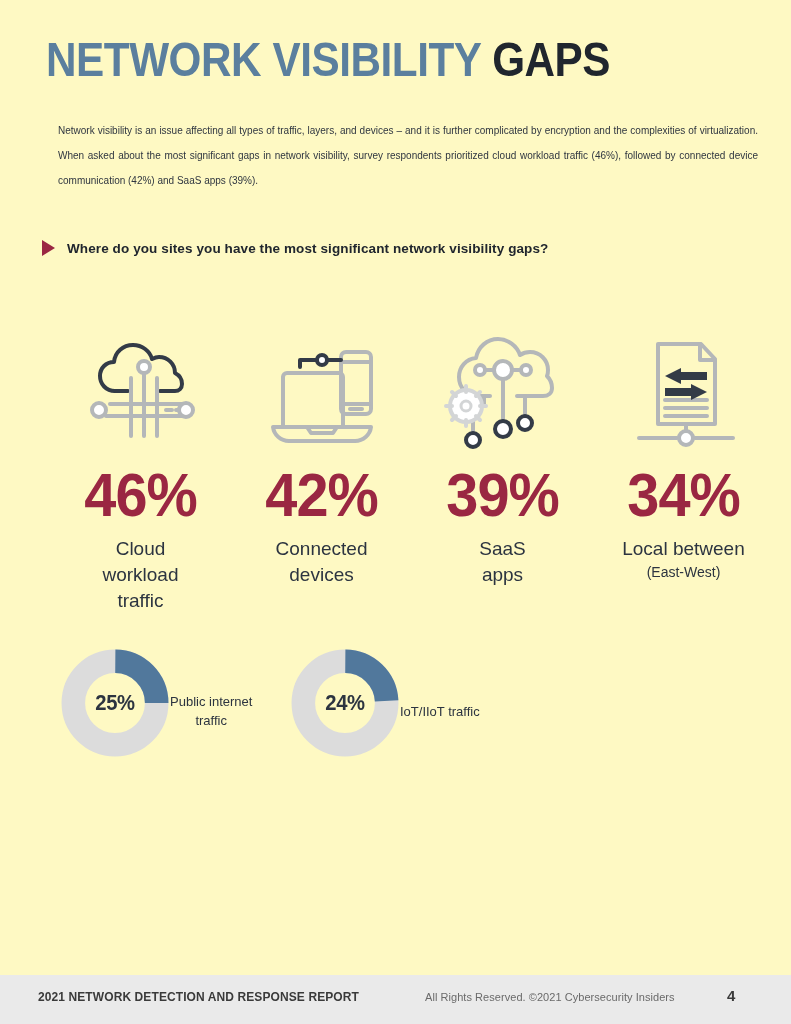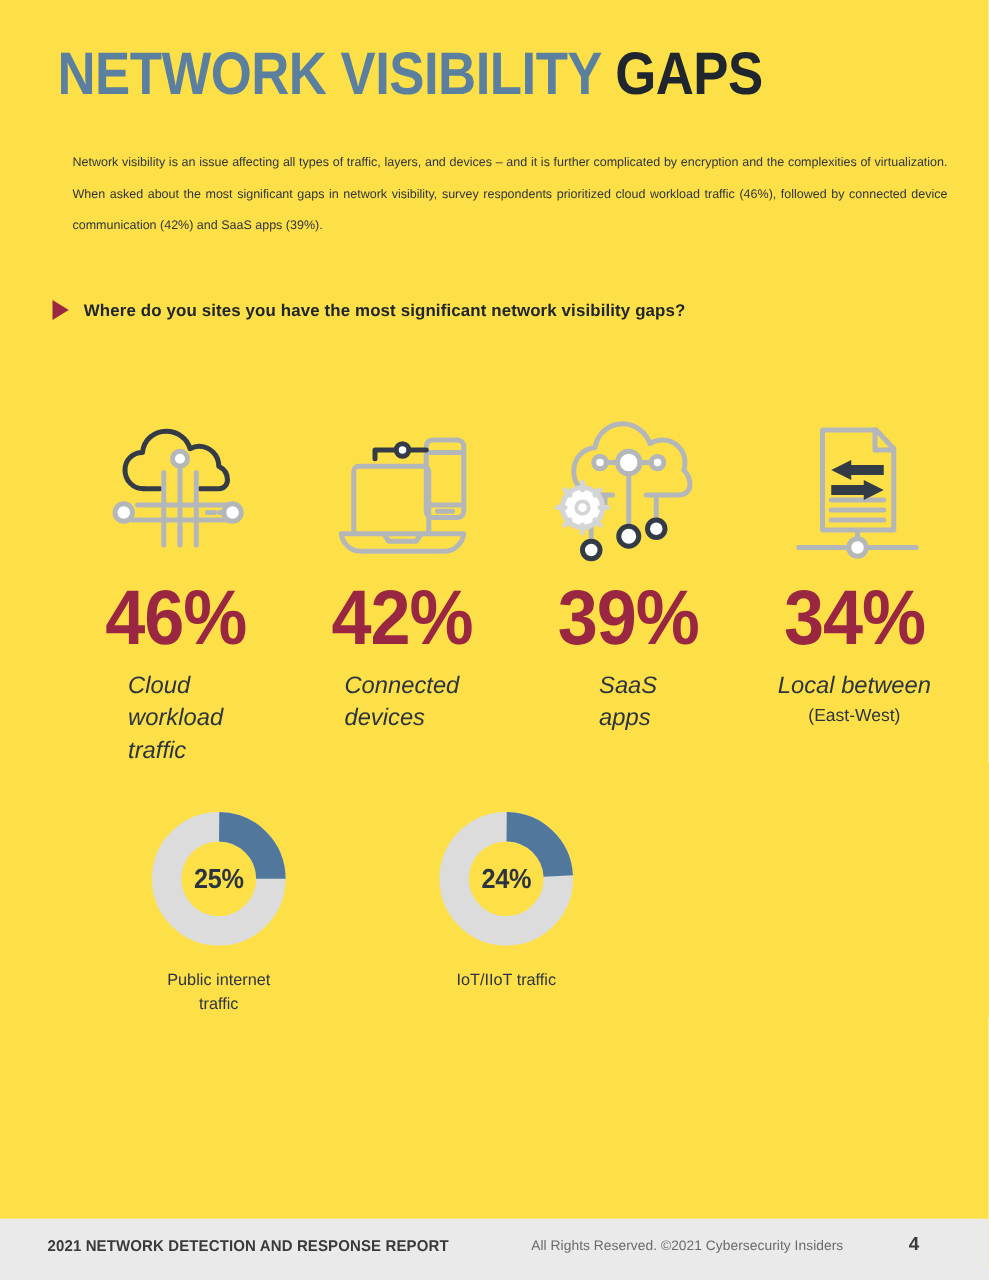--- a/index.html
+++ b/index.html
@@ -2,21 +2,21 @@
 <html><head>
 <meta charset="utf-8">
 <style>
   * { margin:0; padding:0; box-sizing:border-box; }
   html, body {
     width:791px; height:1024px;
     background:#ffffff;
     font-family:"Liberation Sans", sans-serif;
     overflow:hidden;
   }
-  .page { position:relative; width:791px; height:1024px; background:#fde047; }
+  .page { position:relative; width:791px; height:1024px; background:#fef9c3; }
 
   
   .title {
     position:absolute; left:46px; top:36px;
     font-family:"Liberation Sans Narrow","Liberation Sans",sans-serif;
     font-size:48px; font-weight:bold; letter-spacing:-0.5px;
     line-height:1; white-space:nowrap;
     transform:scaleX(0.88); transform-origin:left center;
   }
   .title .t-blue { color:#5B7F9E; }
@@ -50,27 +50,27 @@
   .stat { width:181px; display:flex; flex-direction:column; align-items:center; }
   .stat .icon-wrap { height:130px; display:flex; align-items:flex-end; justify-content:center; }
   .stat .pct {
     font-family:"Liberation Sans Narrow","Liberation Sans",sans-serif;
     font-size:62px; font-weight:bold; color:#9A2742;
     line-height:1; margin-top:12px; letter-spacing:-1px;
     transform:scaleX(0.93); transform-origin:center;
   }
   .stat .lbl {
     margin-top:10px; font-size:19px; line-height:26px;
-    color:#2C3440; text-align:left; font-weight:400;font-style:italic;
+    color:#2C3440; text-align:center; font-weight:400;
   }
   .stat .sub { font-size:14px; line-height:20px; color:#2C3440; text-align:right; }
 
   
   .donuts { position:absolute; left:60px; top:648px; width:690px; display:flex; }
-  .donut-cell { width:230px; display:flex; flex-direction:column; align-items:center; }
+  .donut-cell { width:230px; display:flex; flex-direction:row; align-items:center; }
   .donut { position:relative; width:110px; height:110px; }
   .donut svg { display:block; }
   .donut .val {
     position:absolute; inset:0; display:flex; align-items:center; justify-content:center;
     font-family:"Liberation Sans Narrow","Liberation Sans",sans-serif;
     font-size:22px; font-weight:bold; color:#2C3440; letter-spacing:-0.3px;
     transform:scaleX(0.92);
   }
   .donut-lbl { margin-top:16px; font-size:13px; line-height:19px; color:#2C3440; text-align:center; }
 

